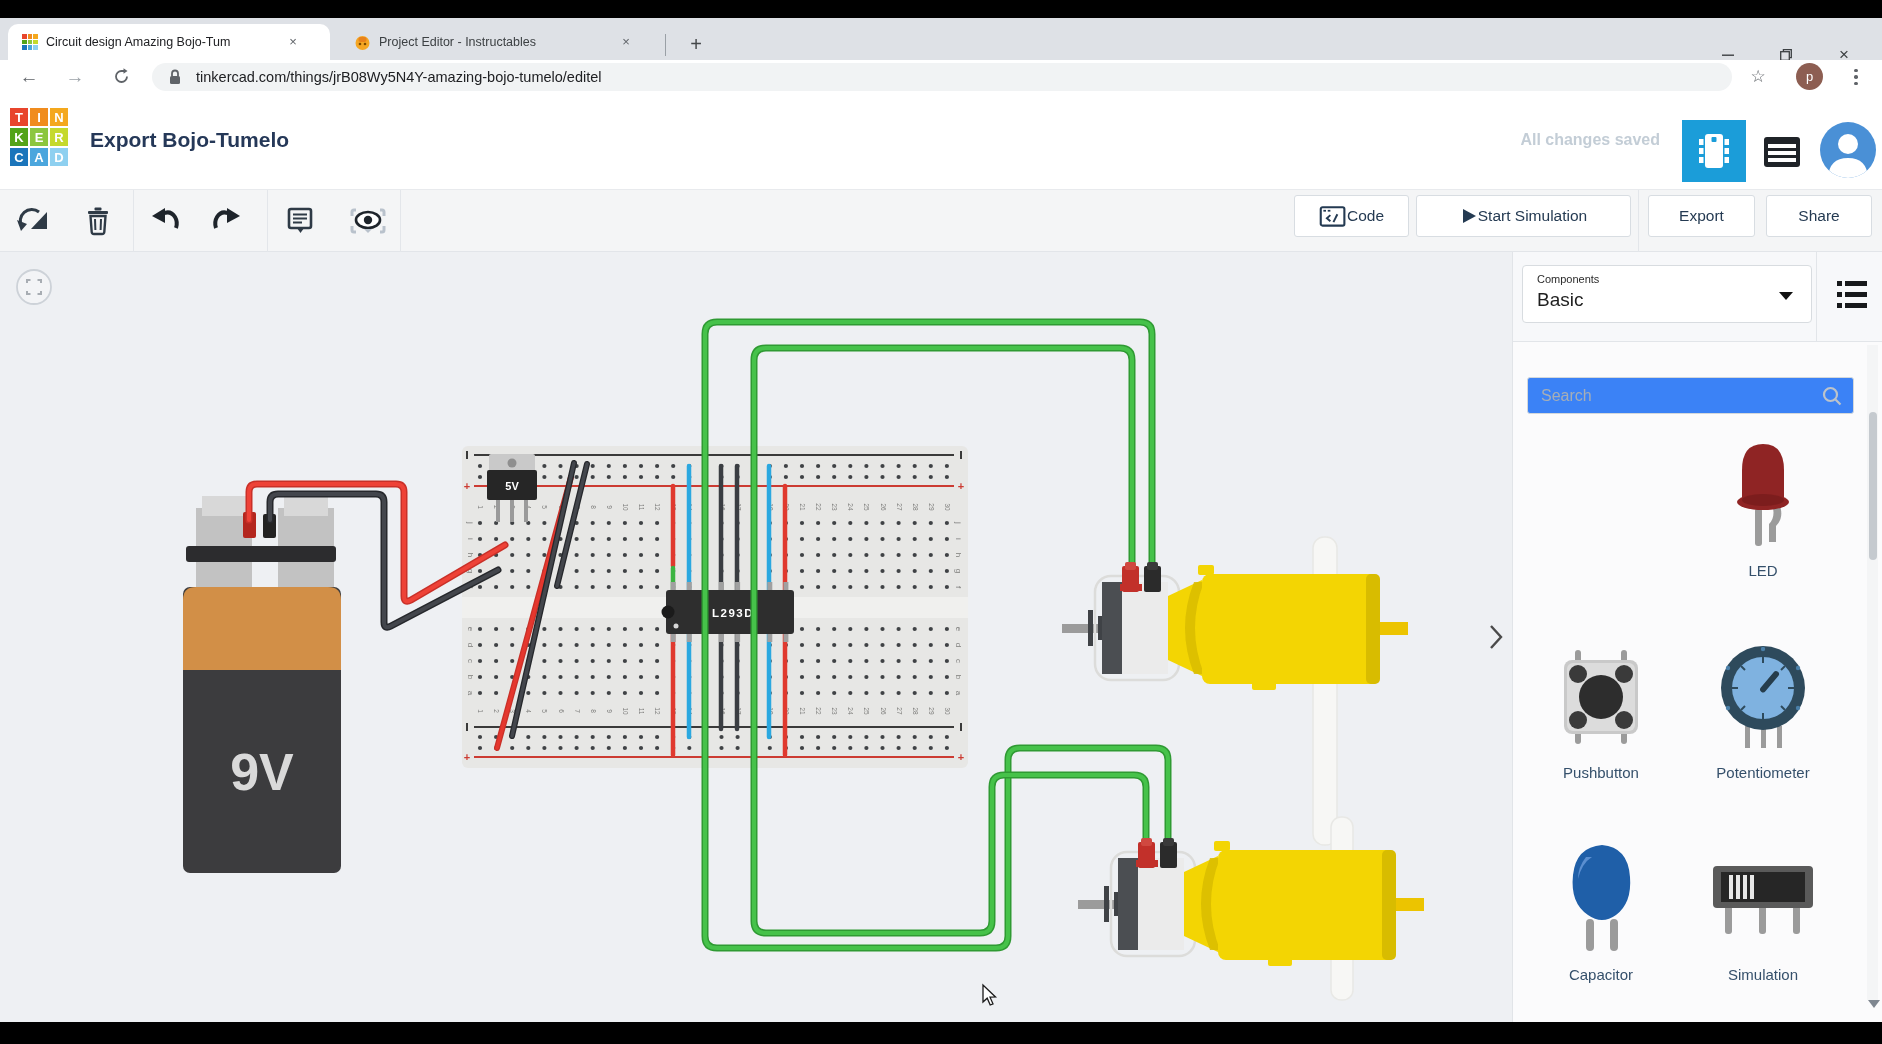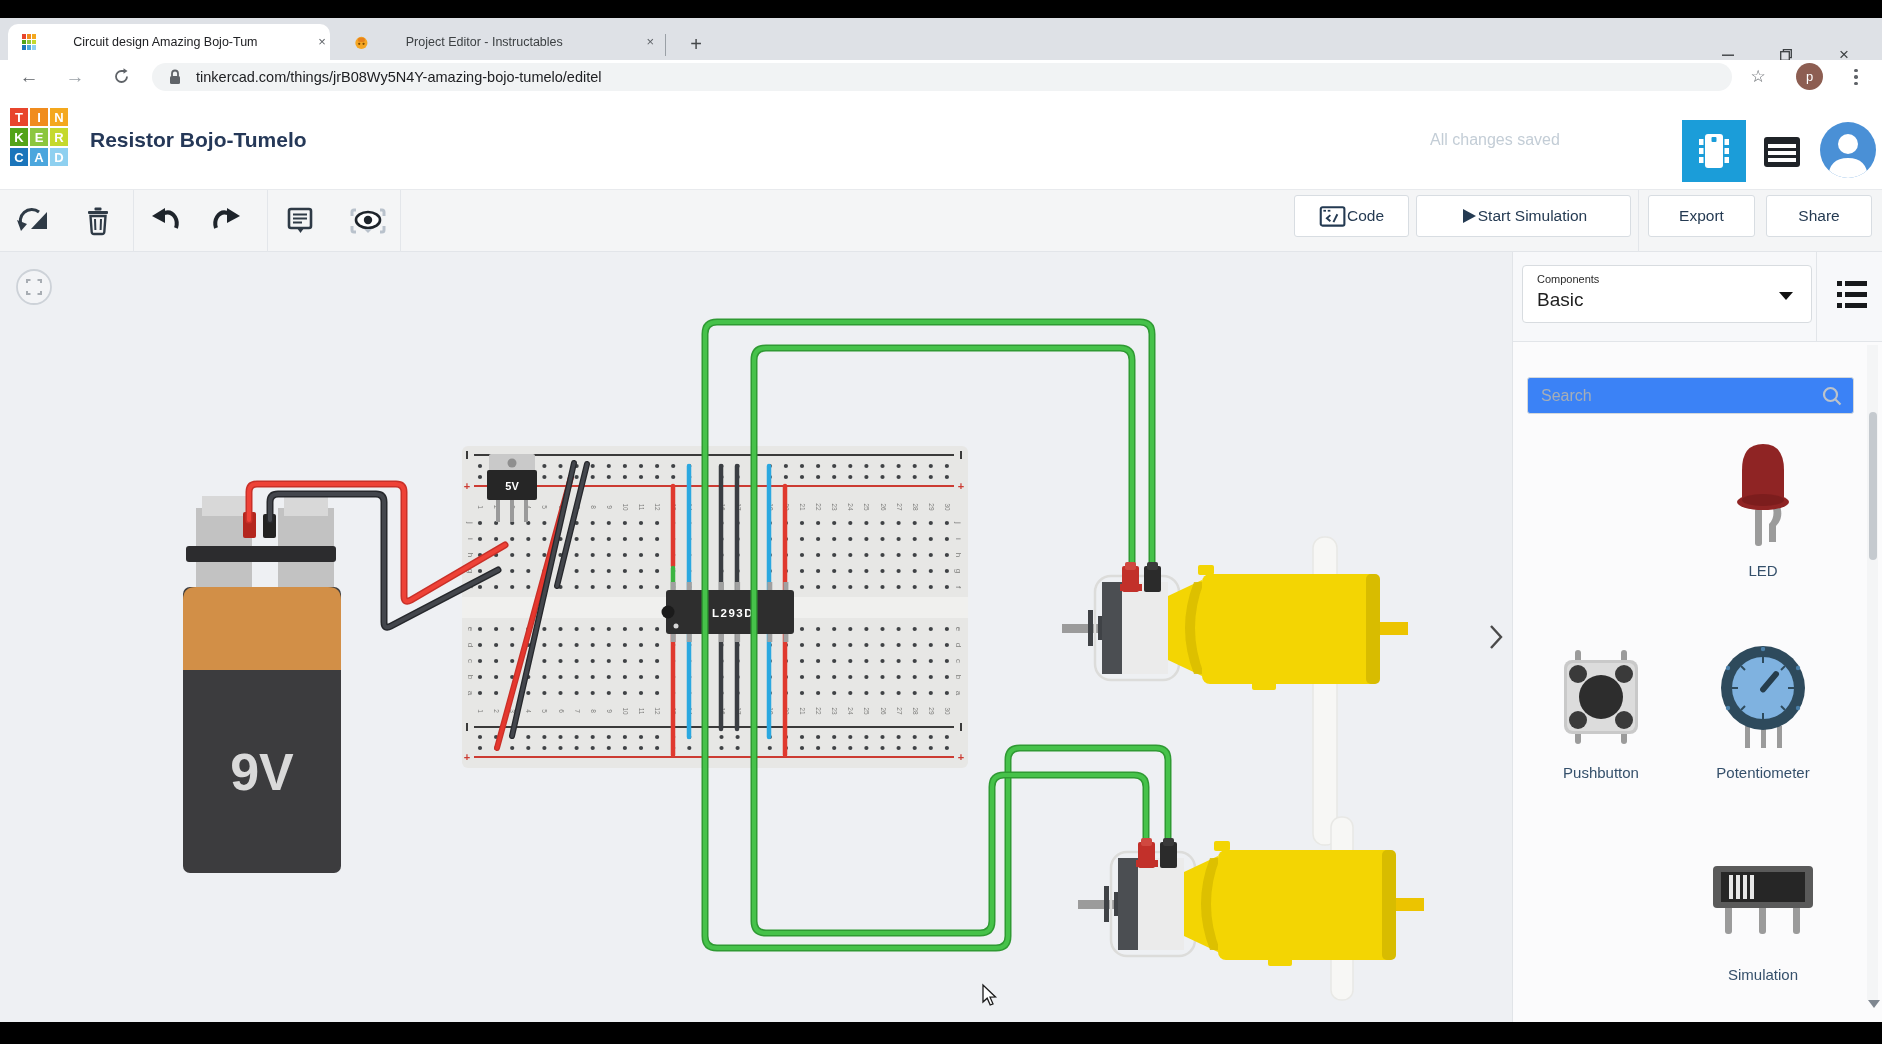--- a/index.html
+++ b/index.html
@@ -7,21 +7,21 @@
     font-family:"Liberation Sans", sans-serif; }
   #win { position:absolute; left:0; top:0; width:1882px; height:1044px; }
   .abs { position:absolute; }
 
   
   #bar-top { left:0; top:0; width:1882px; height:18px; background:#000; }
   #bar-bot { left:0; top:1022px; width:1882px; height:22px; background:#000; }
 
   
   #tabstrip { left:0; top:18px; width:1882px; height:42px; background:#dee1e6; }
-  .tab { position:absolute; top:6px; height:36px; display:flex; align-items:center; cursor:default;gap:29px; }
+  .tab { position:absolute; top:6px; height:36px; display:flex; align-items:center; cursor:default; }
   .tab.active { background:#fff; border-radius:10px 10px 0 0; }
   .tab-title { font-size:12.5px; color:#3c4043; white-space:nowrap; overflow:hidden; width:232px; }
   .tab.active .tab-title { color:#202124; }
   .tab-close { width:18px; height:18px; border-radius:50%; color:#5f6368; font-size:13px;
     line-height:18px; text-align:center; margin-left:6px; }
   .tab-sep { position:absolute; top:16px; width:1px; height:22px; background:#9aa0a6; }
   #new-tab { position:absolute; left:682px; top:13px; width:28px; height:28px; text-align:center;
     line-height:26px; font-size:20px; color:#44474a; border-radius:50%; }
   .winctl { position:absolute; top:22px; width:46px; height:30px; display:flex;
     align-items:center; justify-content:center; color:#3c4043; }
@@ -42,22 +42,22 @@
   #kebab i { width:3.5px; height:3.5px; border-radius:50%; background:#5f6368; }
 
   
   #tk-header { left:0; top:94px; width:1882px; height:96px; background:#fff;
     border-bottom:1px solid #e8eaed; }
   #tk-logo { position:absolute; left:10px; top:14px; width:58px; height:58px;
     display:grid; grid-template-columns:repeat(3,1fr); grid-template-rows:repeat(3,1fr); gap:2px; }
   #tk-logo div { color:#fff; font-weight:bold; font-size:13px; display:flex; align-items:center;
     justify-content:center; }
   #doc-title { position:absolute; left:90px; top:34px; font-size:21px; font-weight:bold; color:#253858; }
-  #save-status { position:absolute; left:1430px; top:37px; width:230px; text-align:left;
-    font-size:16px; font-weight:normal; color:#c3cdd6; }
+  #save-status { position:absolute; left:1430px; top:37px; width:230px; text-align:right;
+    font-size:16px; font-weight:bold; color:#c3cdd6; }
   #chip-view-btn { position:absolute; left:1682px; top:26px; width:64px; height:62px; background:#1b9dd9; }
   #table-view-btn { position:absolute; left:1760px; top:42px; width:44px; height:32px; }
   #tk-avatar { position:absolute; left:1820px; top:28px; width:56px; height:56px; }
 
   
   #tk-toolbar { left:0; top:190px; width:1882px; height:62px; background:#f4f5f6;
     border-bottom:1px solid #e2e5e9; }
   .tbico { position:absolute; top:13px; width:36px; height:36px; }
   .tb-sep { position:absolute; top:0; width:1px; height:62px; background:#e3e6ea; }
   .tk-btn { position:absolute; top:5px; height:42px; background:#fff; border:1px solid #d8dde2;
@@ -179,21 +179,21 @@
         <div style="background: rgb(232, 69, 44);">T</div>
         <div style="background: rgb(240, 140, 30);">I</div>
         <div style="background: rgb(244, 168, 29);">N</div>
         <div style="background: rgb(83, 163, 24);">K</div>
         <div style="background: rgb(140, 198, 63);">E</div>
         <div style="background: rgb(197, 217, 45);">R</div>
         <div style="background: rgb(27, 117, 187);">C</div>
         <div style="background: rgb(75, 166, 221);">A</div>
         <div style="background: rgb(142, 208, 240);">D</div>
       </div>
-    <div id="doc-title">Resistor Bojo-Tumelo</div>
+    <div id="doc-title">Export Bojo-Tumelo</div>
     <div id="save-status">All changes saved</div>
     <div id="chip-view-btn">
       <svg width="64" height="62" viewBox="0 0 64 62">
         <rect x="23" y="14" width="18" height="34" rx="3" fill="#fff"></rect>
         <rect x="29.5" y="17" width="5" height="5" rx="1" fill="#1b9dd9"></rect>
         <rect x="17" y="19" width="4.5" height="6" fill="#fff"></rect>
           <rect x="17" y="28" width="4.5" height="6" fill="#fff"></rect>
           <rect x="17" y="37" width="4.5" height="6" fill="#fff"></rect>
         <rect x="42.5" y="19" width="4.5" height="6" fill="#fff"></rect>
           <rect x="42.5" y="28" width="4.5" height="6" fill="#fff"></rect>
@@ -1036,20 +1036,31 @@
           <circle cx="48" cy="11" r="2.2" fill="#4a7fa8"></circle>
               <circle cx="83" cy="30" r="2.2" fill="#4a7fa8"></circle>
           <circle cx="83" cy="70" r="2.2" fill="#4a7fa8"></circle>
               <circle cx="13" cy="30" r="2.2" fill="#4a7fa8"></circle>
           <circle cx="13" cy="70" r="2.2" fill="#4a7fa8"></circle>
         </svg>
           </div>
         <div class="cap">Potentiometer</div>
       </div>
 
+      <div class="tile" style="left:11px; top:586px;">
+        <div class="ic">
+            <svg width="86" height="116" viewBox="0 0 86 116">
+          <rect x="28" y="78" width="8" height="32" rx="4" fill="#9b9b9b"></rect>
+          <rect x="52" y="78" width="8" height="32" rx="4" fill="#9b9b9b"></rect>
+          <path d="M44 4 Q70 6 72 36 Q74 62 58 74 Q44 84 30 74 Q12 62 15 34 Q18 6 44 4 Z" fill="#1f5fa8"></path>
+          <path d="M28 16 Q20 26 20 38 Q24 22 34 16 Z" fill="#5b8fd0"></path>
+        </svg>
+          </div>
+        <div class="cap">Capacitor</div>
+      </div>
 
       <div class="tile" style="left:173px; top:586px;">
         <div class="ic">
             <svg width="108" height="110" viewBox="0 0 108 110">
           <rect x="16" y="60" width="7" height="30" rx="3" fill="#9b9b9b"></rect>
           <rect x="50" y="60" width="7" height="30" rx="3" fill="#9b9b9b"></rect>
           <rect x="84" y="60" width="7" height="30" rx="3" fill="#9b9b9b"></rect>
           <rect x="4" y="22" width="100" height="42" rx="4" fill="#5a5a5a"></rect>
           <rect x="12" y="28" width="84" height="30" fill="#262626"></rect>
           <g fill="#e8e8e8">

